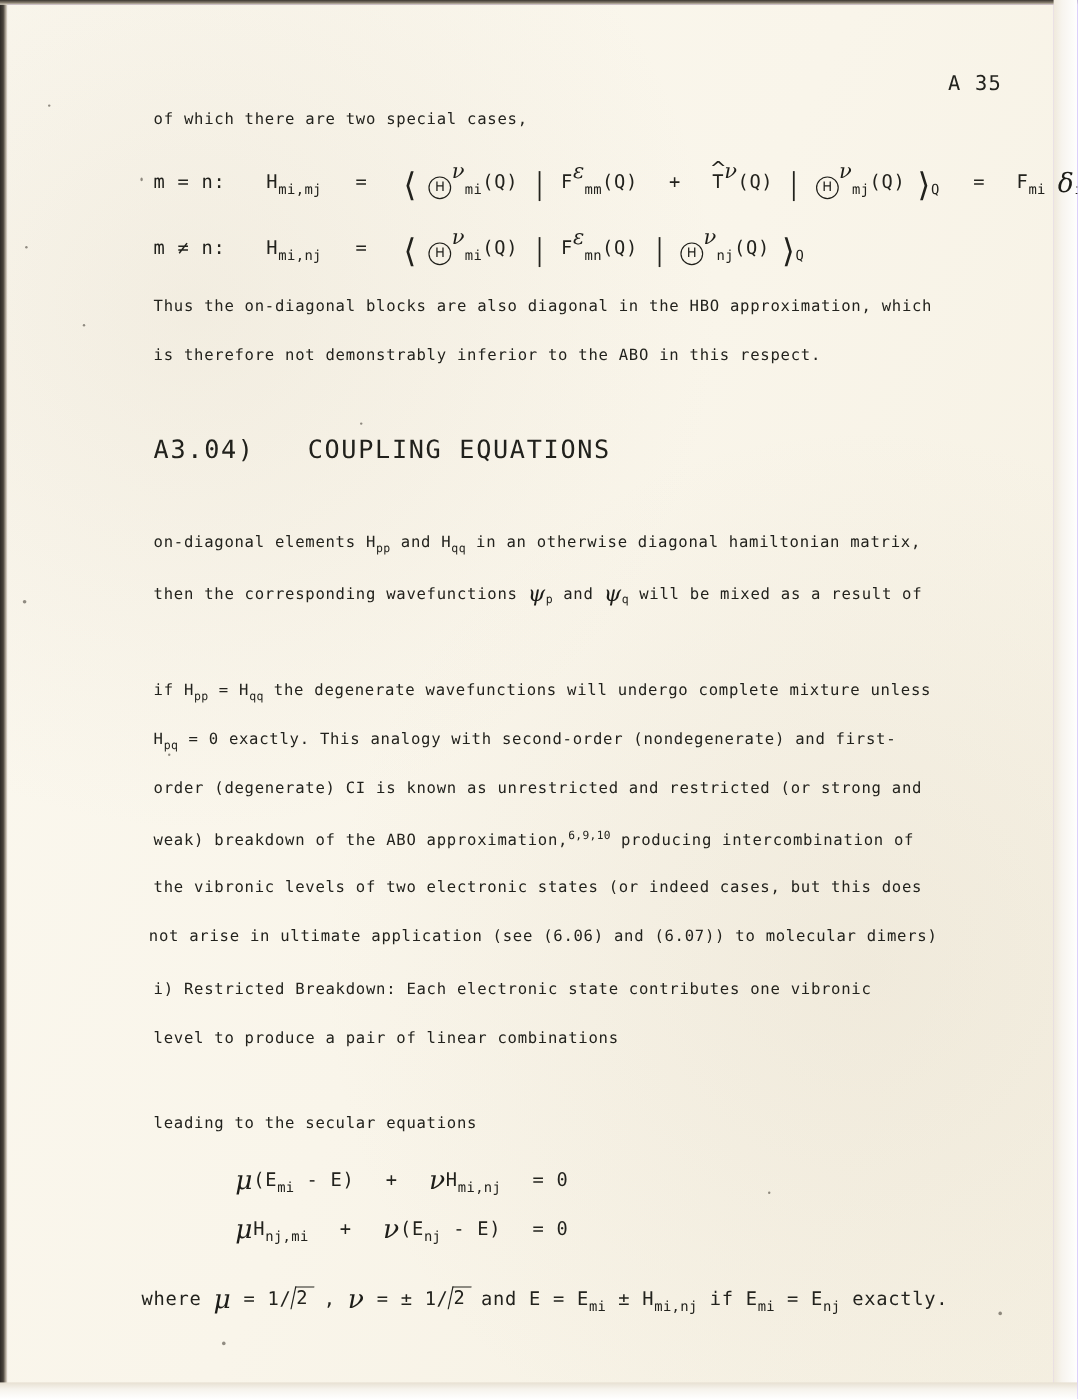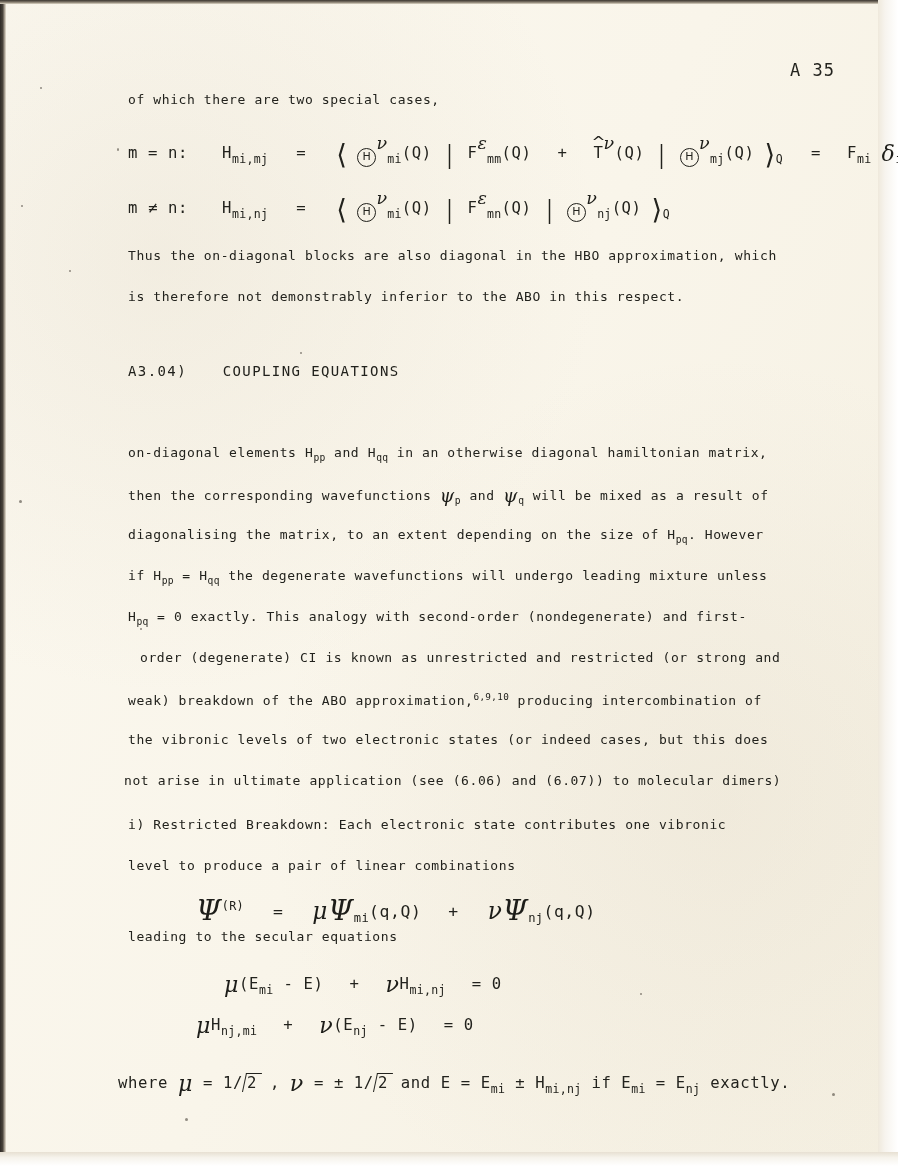--- a/index.html
+++ b/index.html
@@ -84,21 +84,21 @@
     position: absolute;
     font-size: 13px;
     letter-spacing: 0.6px;
     white-space: nowrap;
     color: #22221d;
     line-height: 1;
   }
 
   .head {
     position: absolute;
-    font-size: 14px;
+    font-size: 21px;
     letter-spacing: 1.4px;
     white-space: nowrap;
     color: #21211c;
   }
 
   sub {
     font-size: 0.74em;
     vertical-align: -0.42em;
     letter-spacing: 0.3px;
   }
@@ -256,33 +256,30 @@
 
 
     <div class="line" style="left:128px; top:446px;">
       <span>on-diagonal elements H</span><sub>pp</sub><span> and H</span><sub>qq</sub><span> in an otherwise diagonal hamiltonian matrix,</span>
     </div>
 
     <div class="line" style="left:128px; top:487px;">
       <span>then the corresponding wavefunctions </span><span class="ink">ψ</span><sub>p</sub><span> and </span><span class="ink">ψ</span><sub>q</sub><span> will be mixed as a result of</span>
     </div>
 
-    <div class="line" style="left:128px; top:528px;">
-      <span>diagonalising the matrix, to an extent depending on the size of H</span><sub>pq</sub><span>.   However</span>
-    </div>
 
     <div class="line" style="left:128px; top:569px;">
-      <span>if H</span><sub>pp</sub><span> = H</span><sub>qq</sub><span> the degenerate wavefunctions will undergo leading mixture unless</span>
+      <span>if H</span><sub>pp</sub><span> = H</span><sub>qq</sub><span> the degenerate wavefunctions will undergo complete mixture unless</span>
     </div>
 
     <div class="line" style="left:128px; top:610px;">
       <span>H</span><sub>pq</sub><span> = 0 exactly.   This analogy with second-order (nondegenerate) and first-</span>
     </div>
 
-    <div class="line" style="left:140px; top:651px;">
+    <div class="line" style="left:128px; top:651px;">
       <span>order (degenerate) CI is known as unrestricted and restricted (or strong and</span>
     </div>
 
     <div class="line" style="left:128px; top:692px;">
       <span>weak) breakdown of the ABO approximation,</span><sup>6,9,10</sup><span> producing intercombination of</span>
     </div>
 
     <div class="line" style="left:128px; top:733px;">
       <span>the vibronic levels of two electronic states (or indeed cases, but this does</span>
     </div>
@@ -292,35 +289,24 @@
     </div>
 
     <div class="line" style="left:128px; top:859px;">
       <span>level to produce a pair of linear combinations</span>
     </div>
 
     <div class="line" style="left:128px; top:818px;">
       <span>i) Restricted Breakdown:   Each electronic state contributes one vibronic</span>
     </div>
 
-    <div class="eq" style="left:196px; top:893px; font-size:16.4px;">
-      <span class="ink" style="font-size:1.75em">Ψ</span><sup>(R)</sup>
-      <span style="display:inline-block;width:8px"></span>
-      <span>=</span>
-      <span style="display:inline-block;width:8px"></span>
-      <span class="ink">μ</span><span class="ink" style="font-size:1.75em">Ψ</span><sub>mi</sub><span>(q,Q)</span>
-      <span style="display:inline-block;width:6px"></span>
-      <span>+</span>
-      <span style="display:inline-block;width:8px"></span>
-      <span class="ink">ν</span><span class="ink" style="font-size:1.75em">Ψ</span><sub>nj</sub><span>(q,Q)</span>
-    </div>
 
     <div class="line" style="left:128px; top:930px;">leading to the secular equations</div>
 
-    <div class="eq" style="left:196px; top:971px;margin-left:28px;">
+    <div class="eq" style="left:196px; top:971px;">
       <span class="ink">μ</span><span>(E</span><sub>mi</sub><span> - E)</span>
       <span style="display:inline-block;width:6px"></span>
       <span>+</span>
       <span style="display:inline-block;width:6px"></span>
       <span class="ink">ν</span><span>H</span><sub>mi,nj</sub>
       <span style="display:inline-block;width:6px"></span>
       <span>= 0</span>
     </div>
 
     <div class="eq" style="left:196px; top:1012px;">

